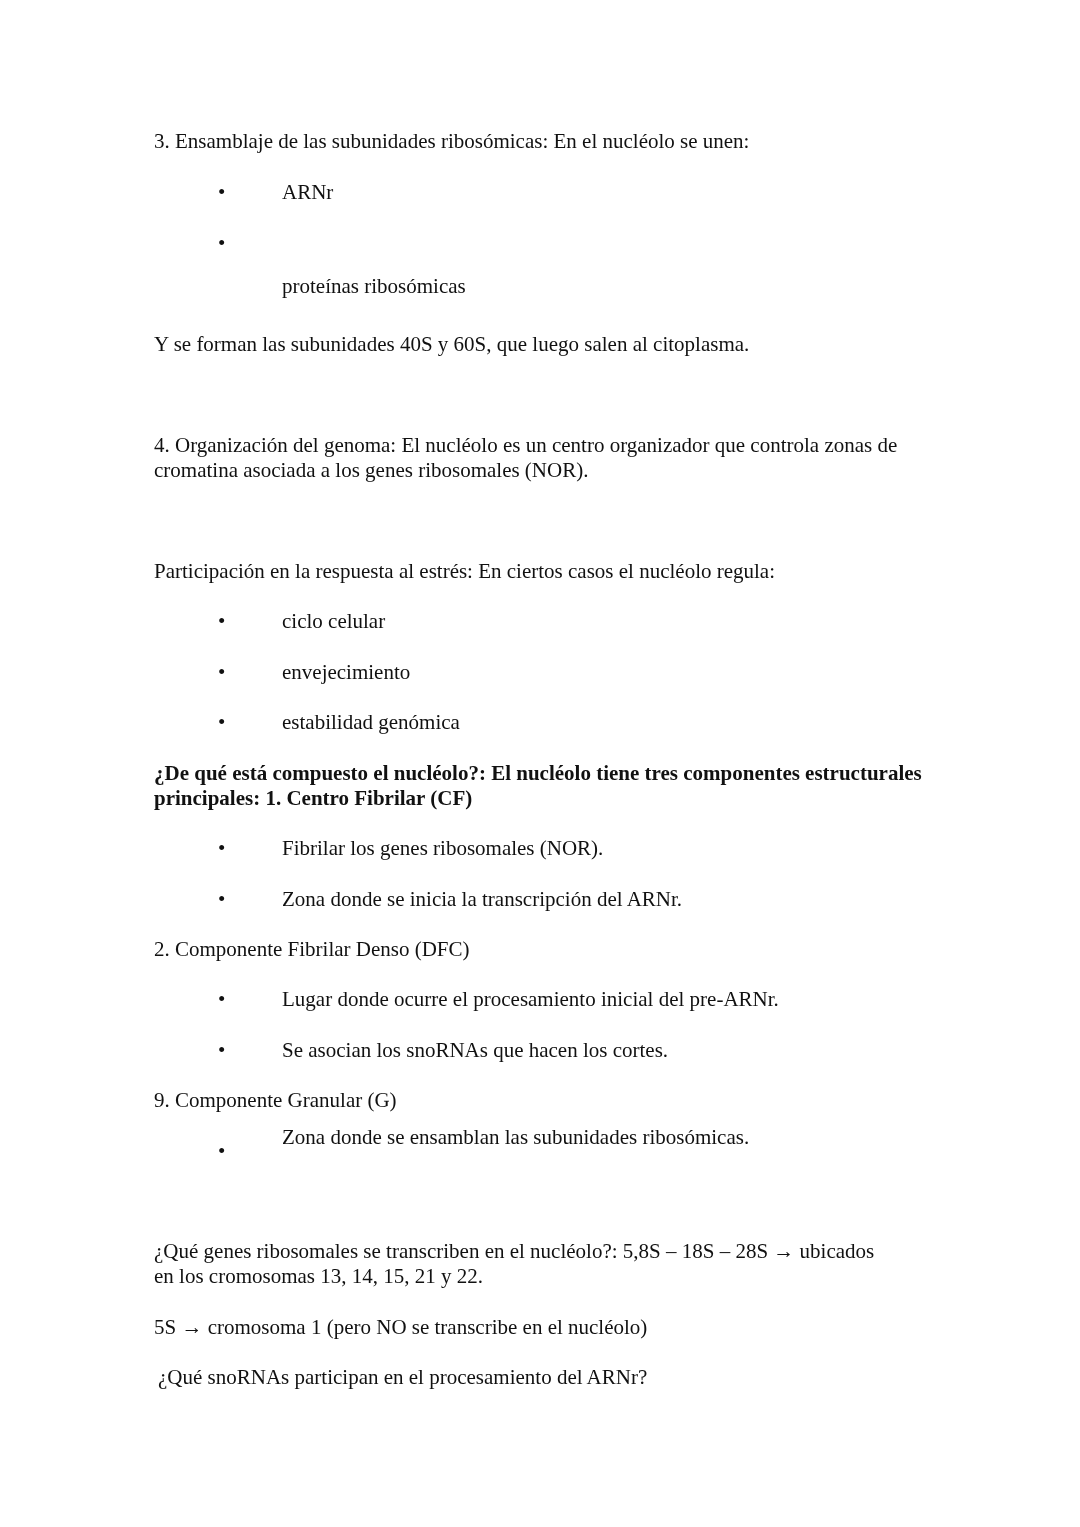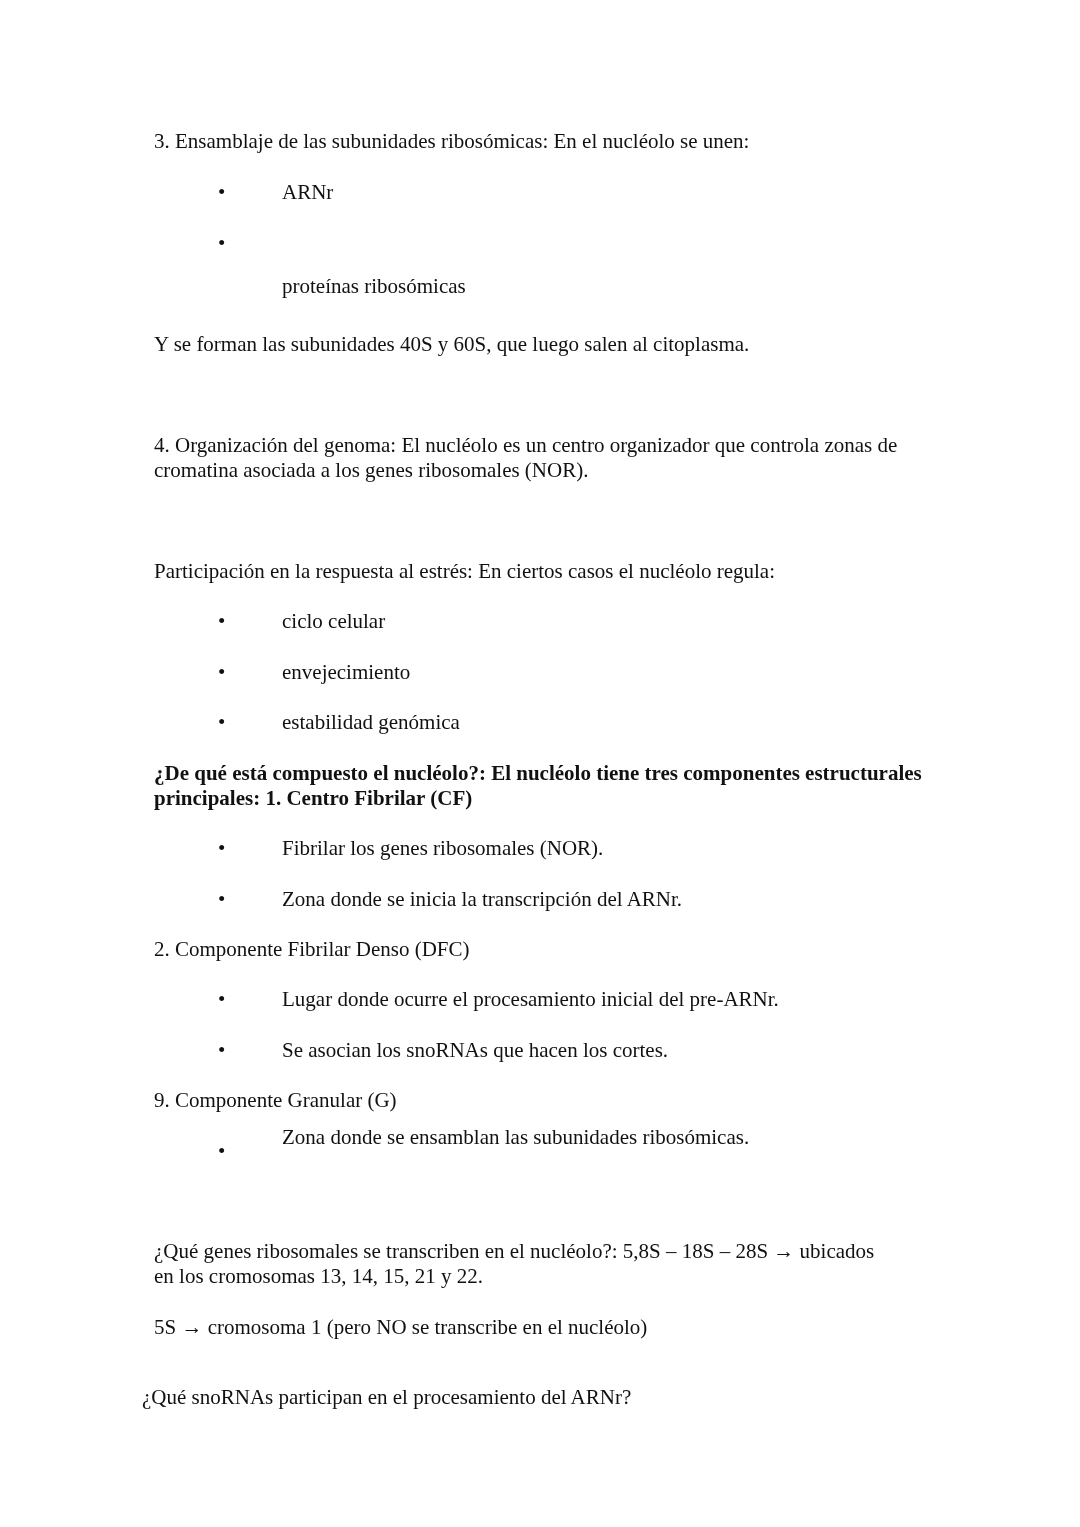--- a/index.html
+++ b/index.html
@@ -80,15 +80,15 @@
 
   <div class="line" style="top:1087px;">9. Componente Granular (G)</div>
 
   <span class="bullet" style="top:1138px;">•</span>
   <span class="bullet-text" style="top:1076px;margin-top:48px;">Zona donde se ensamblan las subunidades ribosómicas.</span>
 
   <div class="line" style="top:1238px;">¿Qué genes ribosomales se transcriben en el nucléolo?: 5,8S – 18S – 28S → ubicados</div>
   <div class="line" style="top:1263px;">en los cromosomas 13, 14, 15, 21 y 22.</div>
   <div class="line" style="top:1314px;">5S → cromosoma 1 (pero NO se transcribe en el nucléolo)</div>
 
-  <div class="line" style="top:1364px; left:142px;margin-top:20px;">¿Qué snoRNAs participan en el procesamiento del ARNr?</div>
+  <div class="line" style="top:1364px; left:158px;">¿Qué snoRNAs participan en el procesamiento del ARNr?</div>
 
 </div>
 
 </body></html>

